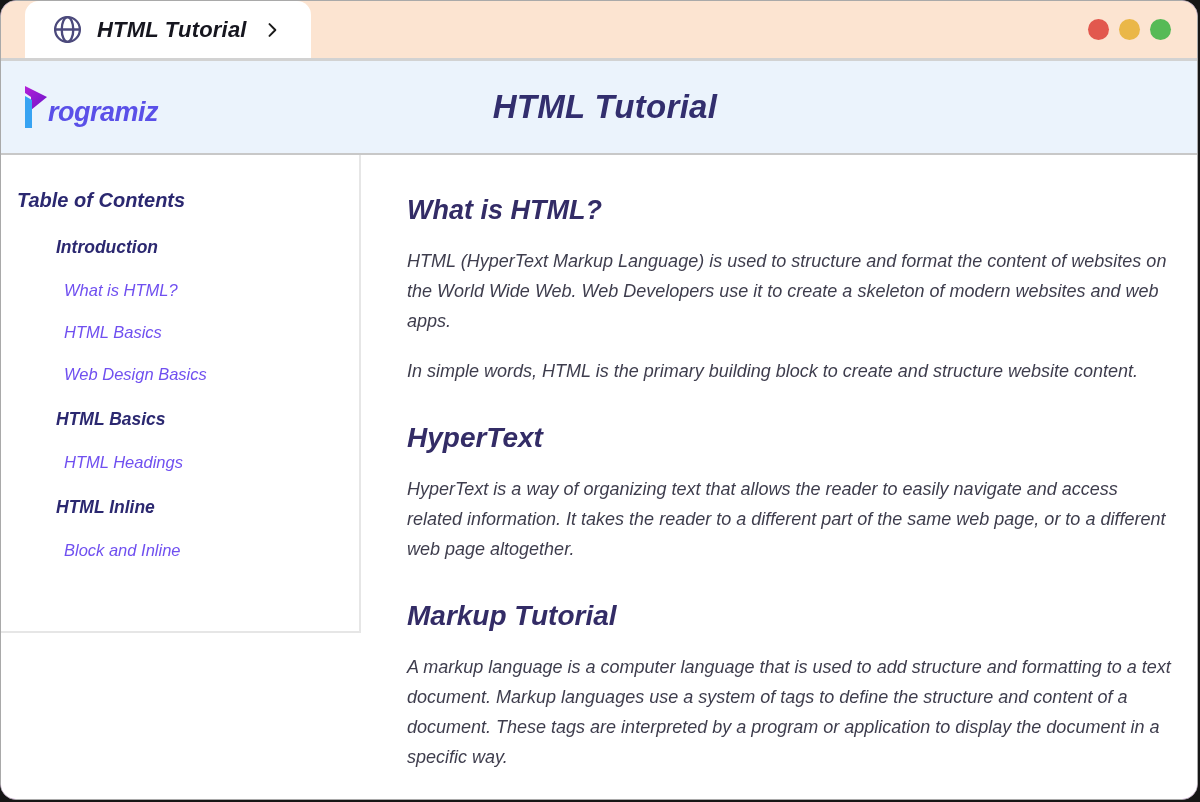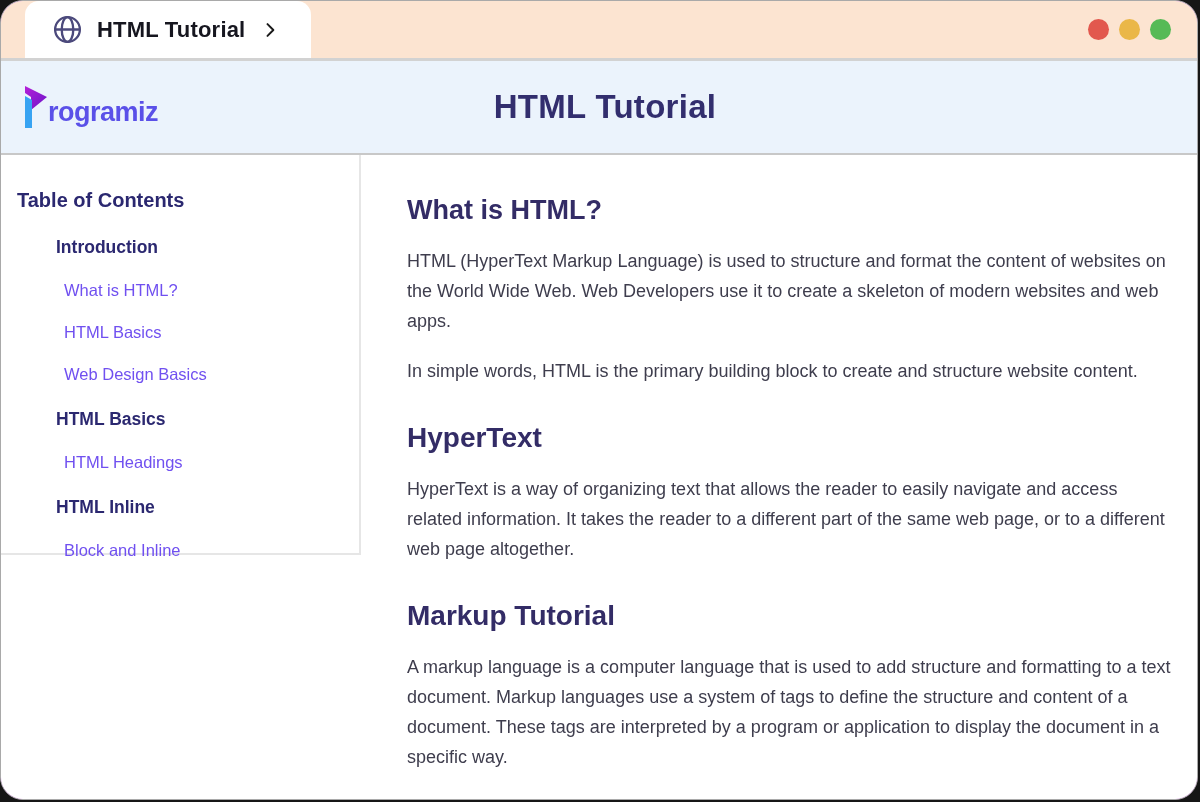--- a/index.html
+++ b/index.html
@@ -3,22 +3,22 @@
 <meta charset="utf-8">
 <style>
   html,body{margin:0;padding:0;}
   body{
     background:#161616;
     font-family:"Liberation Sans", sans-serif;
     width:1200px;height:802px;overflow:hidden;
   }
   .window{
     position:relative;width:1198px;height:800px;
-    border:1px solid #a9a9a9;border-radius:23px;overflow:hidden;
-    background:#f0abfc;box-sizing:border-box;
+    border:1px solid #a9a9a9;border-radius:16px;overflow:hidden;
+    background:#f0abfc;box-sizing:border-box;font-style:italic;
   }
   
   .tabbar{
     position:relative;height:57px;background:#fce4d1;
   }
   .tab{
     position:absolute;left:24px;top:0;width:286px;height:57px;
     background:#ffffff;border-radius:14px 14px 0 0;
     display:flex;align-items:center;padding:0 0 0 26px;box-sizing:border-box;
     gap:13px;cursor:default;
@@ -50,21 +50,21 @@
     font-size:27px;font-weight:bold;color:#5a50e8;
     letter-spacing:-.5px;margin-left:-1px;line-height:1;
     padding-bottom:2px;
   }
   .title{
     margin:0;font-size:33px;font-weight:bold;color:#322e6e;letter-spacing:.3px;
   }
   
   .content{display:flex;align-items:flex-start;height:646px;background:#ffffff;}
   .sidebar{
-    width:360px;min-width:360px;height:400px;box-sizing:border-box;
+    width:360px;min-width:360px;height:478px;box-sizing:border-box;
     border-right:2px solid #e6e6e6;border-bottom:2px solid #e6e6e6;
     background:#ffffff;padding:28px 14px 0 16px;
   }
   .toc-title{
     font-size:20px;font-weight:bold;color:#2b2870;margin:6px 0 2px 0;
   }
   .toc-section-label{
     font-size:17.5px;font-weight:bold;color:#2b2870;margin:25px 0 0 39px;
   }
   .toc-link{

